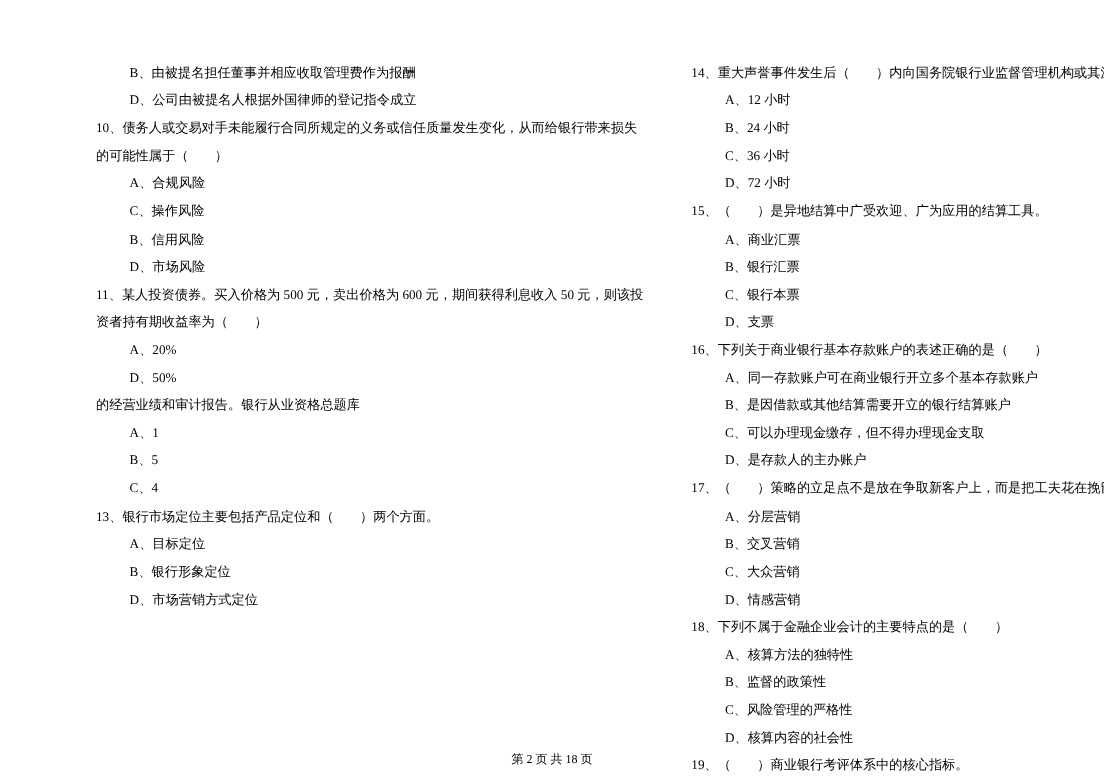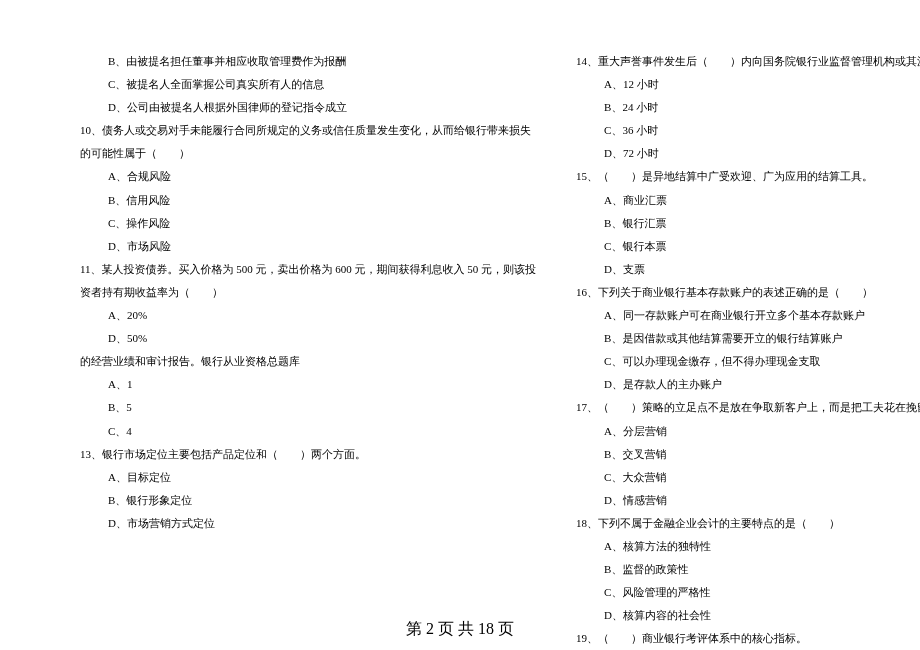--- a/index.html
+++ b/index.html
@@ -34,36 +34,35 @@
     }
     .q-start {
       padding-left: 0;
     }
     .footer {
       position: absolute;
       bottom: 10px;
       left: 0;
       right: 0;
       text-align: center;
-      font-size: 16px;
+      font-size: 10px;
     }
   </style>
 </head>
 <body>
 
 <div class="page">
   <div class="col">
     <div class="line indent-1">B、由被提名担任董事并相应收取管理费作为报酬</div>
-    <div class="line indent-1">C、被提名人全面掌握公司真实所有人的信息</div>
     <div class="line indent-1">D、公司由被提名人根据外国律师的登记指令成立</div>
     <div class="line q-start">10、债务人或交易对手未能履行合同所规定的义务或信任质量发生变化，从而给银行带来损失</div>
     <div class="line q-start">的可能性属于（　　）</div>
     <div class="line indent-1">A、合规风险</div>
+    <div class="line indent-1">C、操作风险</div>
     <div class="line indent-1">B、信用风险</div>
-    <div class="line indent-1">C、操作风险</div>
     <div class="line indent-1">D、市场风险</div>
     <div class="line q-start">11、某人投资债券。买入价格为 500 元，卖出价格为 600 元，期间获得利息收入 50 元，则该投</div>
     <div class="line q-start">资者持有期收益率为（　　）</div>
     <div class="line indent-1">A、20%</div>
     <div class="line indent-1">D、50%</div>
     <div class="line q-start">的经营业绩和审计报告。银行从业资格总题库</div>
     <div class="line indent-1">A、1</div>
     <div class="line indent-1">B、5</div>
     <div class="line indent-1">C、4</div>
     <div class="line q-start">13、银行市场定位主要包括产品定位和（　　）两个方面。</div>

